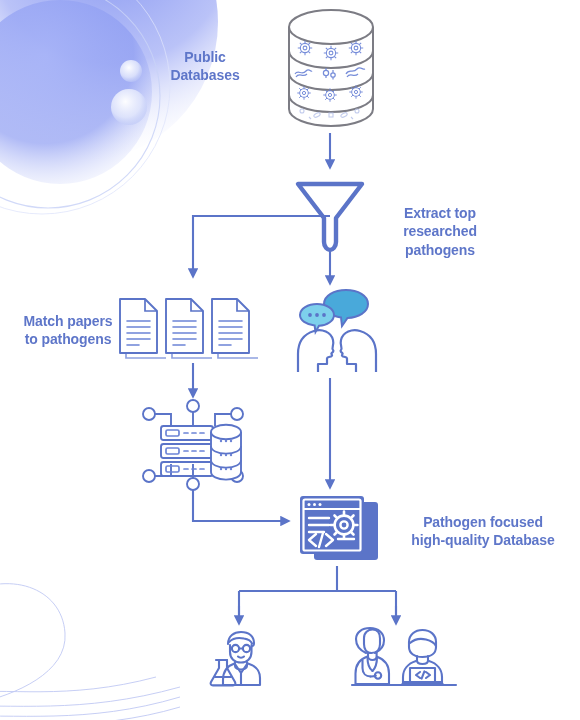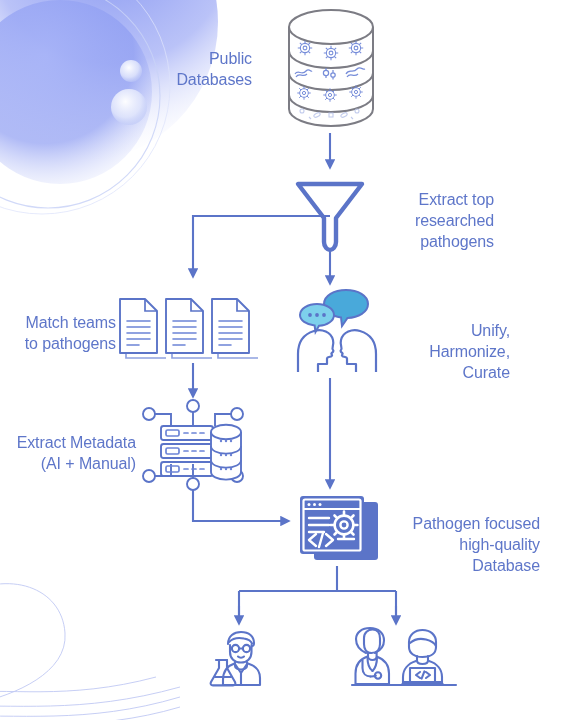--- a/index.html
+++ b/index.html
@@ -6,24 +6,24 @@
   html,body{ background:#ffffff; }
   body{
     width:580px; height:720px;
     font-family:"Liberation Sans", sans-serif;
     position:relative; overflow:hidden;
   }
   #stage{ position:absolute; inset:0; width:580px; height:720px; }
   .lbl{
     position:absolute;
     color:#5e76c9;
-    font-weight:normal;
-    font-size:16px;
+    font-weight:bold;
+    font-size:14px;
     line-height:1.32;
-    text-align:right;
+    text-align:center;
     white-space:pre-line;
     letter-spacing:-0.1px;
   }
   .node{ position:absolute; }
   svg{ display:block; overflow:visible; }
   .deco{ position:absolute; pointer-events:none; }
 </style>
 </head>
 <body>
 
@@ -170,21 +170,21 @@
     </svg>
   </div>
   <div class="lbl" style="left:158px; top:48px; width:94px;">Public
 Databases</div>
 
   <div class="node" style="left:294px; top:178px;">
     <svg width="72" height="76" viewBox="0 0 72 76">
       <path d="M4 6 L68 6 L42 40 L42 64 C42 69 38.5 72 36 72 C33.5 72 30 69 30 64 L30 40 Z" fill="none" stroke="#5b74c8" stroke-width="4.4" stroke-linejoin="round"></path>
     </svg>
   </div>
-  <div class="lbl" style="left:386px; top:189px; width:108px;">Extract top
+  <div class="lbl" style="left:386px; top:204px; width:108px;">Extract top
 researched
 pathogens</div>
 
   <div class="node" style="left:116px; top:296px;">
     <svg width="140" height="64" viewBox="0 0 140 64">
       <g fill="none" stroke="#8fa1e0" stroke-width="1.7">
         <path d="M10 8 L10 62 L50 62"></path>
         <path d="M56 8 L56 62 L96 62"></path>
         <path d="M102 8 L102 62 L142 62"></path>
       </g>
@@ -198,21 +198,21 @@
         <path d="M75 3 L75 15 L87 15"></path>
         <path d="M121 3 L121 15 L133 15"></path>
       </g>
       <g stroke="#6c84d6" stroke-width="1.6" stroke-linecap="round">
         <path d="M11 25 H34 M11 31 H34 M11 37 H34 M11 43 H34 M11 49 H23"></path>
         <path d="M57 25 H80 M57 31 H80 M57 37 H80 M57 43 H80 M57 49 H69"></path>
         <path d="M103 25 H126 M103 31 H126 M103 37 H126 M103 43 H126 M103 49 H115"></path>
       </g>
     </svg>
   </div>
-  <div class="lbl" style="left:20px; top:312px; width:96px;">Match teams
+  <div class="lbl" style="left:20px; top:312px; width:96px;">Match papers
 to pathogens</div>
 
   <div class="node" style="left:290px; top:290px;">
     <svg width="94" height="82" viewBox="0 0 94 82">
 
       <path d="M34 14 C34 5.5 44 0 56 0 C68 0 78 5.5 78 14 C78 22 68.5 27.5 57.5 27.9
                L52 36 L51 27.4 C41 26.2 34 21 34 14 Z" fill="#49a9da" stroke="#5b74c8" stroke-width="2"></path>
 
       <path d="M10 25 C10 18.6 18 14 27 14 C36 14 44 18.6 44 25 C44 31 37 35.4 29 35.8
                L25.5 42 L24.6 35.5 C16.2 34.5 10 30.4 10 25 Z" fill="#7dd0ec" stroke="#5b74c8" stroke-width="2"></path>
@@ -224,22 +224,20 @@
 
       <path d="M8 82 L8 64 C8 52 14 44 24 41 C32 38.5 41 42 43 50
                C44.5 56 41 58 43 60 C44.4 61.5 41.8 62.6 41.4 63.4
                C41 64.3 43 65 41.6 66.2 C40.6 67 37 66.6 37 68.6 L37 74 L28 74 L28 82" fill="none" stroke="#5b74c8" stroke-width="2.2" stroke-linejoin="round"></path>
 
       <path d="M86 82 L86 64 C86 52 80 44 70 41 C62 38.5 53 42 51 50
                C49.5 56 53 58 51 60 C49.6 61.5 52.2 62.6 52.6 63.4
                C53 64.3 51 65 52.4 66.2 C53.4 67 57 66.6 57 68.6 L57 74 L66 74 L66 82" fill="none" stroke="#5b74c8" stroke-width="2.2" stroke-linejoin="round"></path>
     </svg>
   </div>
-  <div class="lbl" style="left:392px; top:320px; width:118px;">Unify, Harmonize,
-Curate</div>
 
   <div class="node" style="left:141px; top:400px;">
     <svg width="104" height="90" viewBox="0 0 104 90">
       <g fill="none" stroke="#5b74c8" stroke-width="1.9">
 
         <path d="M14 14 H30 V26"></path>
         <path d="M90 14 H74 V26"></path>
         <path d="M52 12 V26"></path>
         <path d="M14 76 H30 V64"></path>
         <path d="M90 76 H74 V64"></path>
@@ -277,22 +275,20 @@
           <circle cx="90" cy="41" r="1.2"></circle>
         <circle cx="80" cy="55" r="1.2"></circle>
           <circle cx="85" cy="55" r="1.2"></circle>
           <circle cx="90" cy="55" r="1.2"></circle>
         <circle cx="80" cy="69" r="1.2"></circle>
           <circle cx="85" cy="69" r="1.2"></circle>
           <circle cx="90" cy="69" r="1.2"></circle>
       </g>
     </svg>
   </div>
-  <div class="lbl" style="left:14px; top:432px; width:122px;">Extract Metadata
-(AI + Manual)</div>
 
   <div class="node" style="left:296px; top:492px;">
     <svg width="86" height="76" viewBox="0 0 86 76">
       <rect x="18" y="10" width="64" height="58" rx="3" fill="#5b74c8"></rect>
       <rect x="4" y="4" width="64" height="58" rx="3" fill="#5b74c8"></rect>
       <rect x="7.5" y="7.5" width="57" height="51" rx="1.6" fill="none" stroke="#ffffff" stroke-width="2.2"></rect>
       <path d="M7.5 17 H64.5" stroke="#ffffff" stroke-width="2.2"></path>
       <g fill="#ffffff">
           <circle cx="13" cy="12.4" r="1.5"></circle>
           <circle cx="18.5" cy="12.4" r="1.5"></circle>
@@ -312,21 +308,21 @@
         </g>
       </g>
 
       <g fill="none" stroke="#ffffff" stroke-width="2.4" stroke-linecap="round" stroke-linejoin="round">
         <path d="M20 42 L13 48 L20 54"></path>
         <path d="M30 42 L37 48 L30 54"></path>
         <path d="M27 41 L23 55"></path>
       </g>
     </svg>
   </div>
-  <div class="lbl" style="left:396px; top:513px; width:144px;">Pathogen focused
+  <div class="lbl" style="left:411px; top:513px; width:144px;">Pathogen focused
 high-quality Database</div>
 
   <div class="node" style="left:208px; top:630px;">
     <svg width="64" height="56" viewBox="0 0 64 56">
       <g fill="none" stroke="#5b74c8" stroke-width="2.1" stroke-linejoin="round" stroke-linecap="round">
 
         <path d="M20 14 C20 6 26 2 33 2 C41 2 46 6.5 46 13 C46 15 45 16 44 16"></path>
         <path d="M21 12 C25 8 31 7.5 36 8.5 C40 9.2 43 11 44 13.5"></path>
 
         <path d="M22 15 L22 22 C22 28.5 26.5 32.5 33 32.5 C39 32.5 43.5 28.5 43.5 22 L43.5 15"></path>

